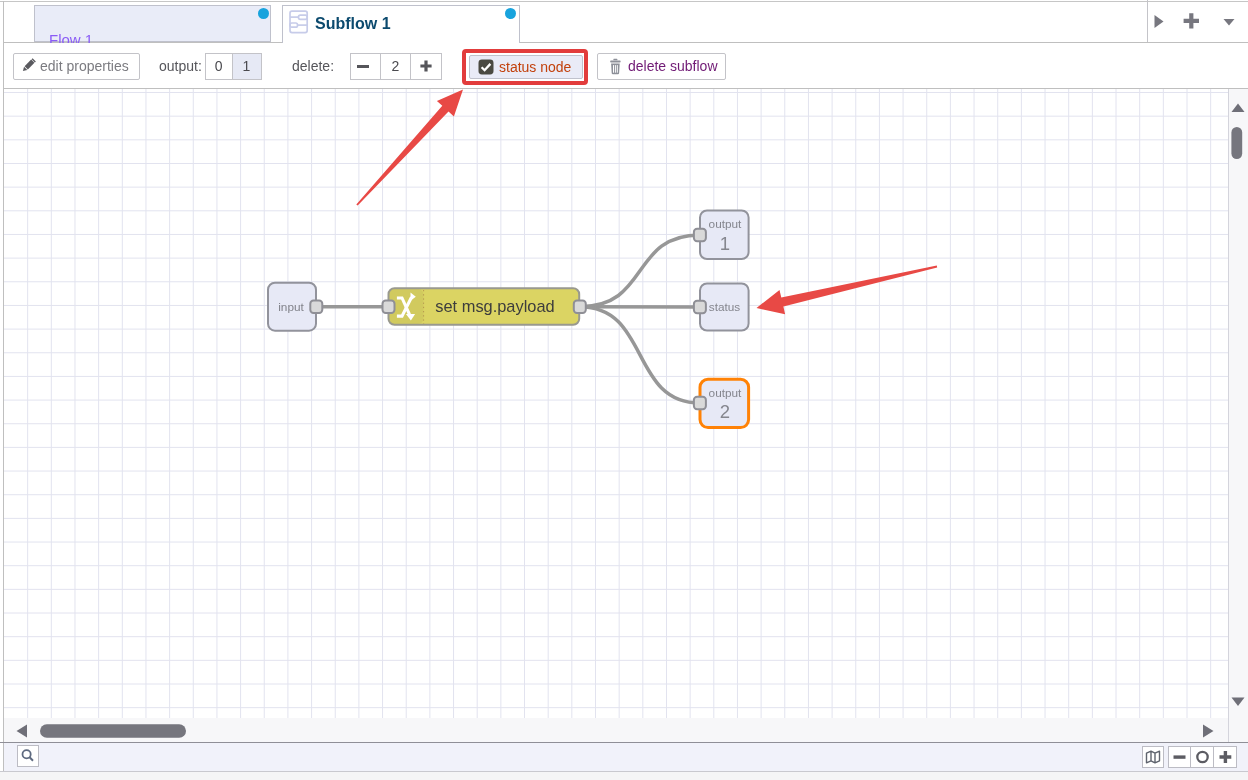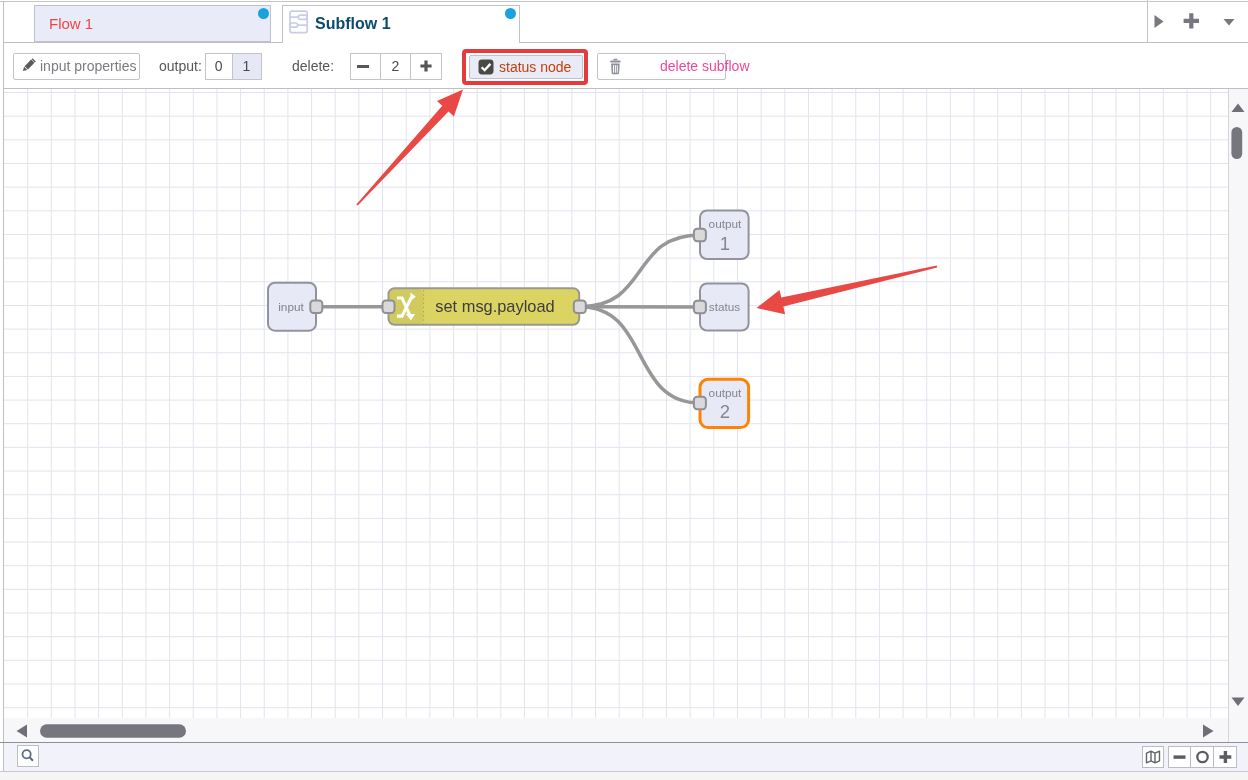--- a/index.html
+++ b/index.html
@@ -9,21 +9,21 @@
 <body>
 
 <div class="abs" style="left:0;top:1px;width:1248px;height:1px;background:#c6c6c6;"></div>
 
 <div class="abs" style="left:3px;top:1px;width:1px;height:770px;background:#bfbfbf;"></div>
 
 <div class="abs" style="left:0;top:0;width:1248px;height:43px;background:transparent;">
   <div class="abs" style="left:4px;top:42px;width:1244px;height:1px;background:#bfbfbf;"></div>
 
   <div class="abs" style="left:34px;top:5px;width:237px;height:37px;background:#e9ecf8;border:1px solid #bfc1cc;"></div>
-  <div class="abs" style="left:49px;top:5px;width:180px;height:37px;line-height:37px;font-size:15px;color:#ef4444;">Flow 1</div>
+  <div class="abs" style="left:49px;top:21px;width:180px;height:37px;line-height:37px;font-size:15px;color:#8b5cf6;text-decoration:underline;">Flow 1</div>
   <div class="abs" style="left:258px;top:8px;width:11px;height:11px;border-radius:50%;background:#18a3dd;"></div>
 
   <div class="abs" style="left:282px;top:5px;width:238px;height:38px;background:#fff;border:1px solid #bfc1cc;border-bottom:none;"></div>
   <svg class="abs" style="left:289px;top:10px;" width="20" height="24" viewBox="0 0 20 24">
     <g fill="none" stroke="#c7cce9" stroke-width="1.7">
       <rect x="1" y="1.2" width="17.2" height="21.4" rx="2"></rect>
       <path d="M 1 7.1 H 9.5"></path>
       <rect x="9.5" y="5.1" width="8.7" height="4.2" rx="1.8"></rect>
       <rect x="1" y="13" width="7.5" height="4.2" rx="1.8"></rect>
       <path d="M 8.5 15.1 H 18.2"></path>
@@ -43,21 +43,21 @@
 <div class="abs" style="left:4px;top:43px;width:1244px;height:46px;background:#fff;border-bottom:1px solid #bfbfbf;">
 
   <div class="abs" style="left:8.7px;top:9.5px;width:127.7px;height:27px;background:#fff;border:1px solid #c3c3c8;border-radius:2px;"></div>
   <svg class="abs" style="left:16px;top:14.5px" width="16" height="16" viewBox="0 0 16 16">
     <g transform="rotate(45 8 8)" fill="#5a5a5f">
       <rect x="5.7" y="1.2" width="4.6" height="9.3"></rect>
       <rect x="5.7" y="-0.8" width="4.6" height="1.4"></rect>
       <polygon points="5.7,11.3 10.3,11.3 8,15.2"></polygon>
     </g>
   </svg>
-  <div class="abs" style="left:36px;top:9.5px;height:27px;line-height:27px;font-size:14px;color:#7b7b80;">input properties</div>
+  <div class="abs" style="left:36px;top:9.5px;height:27px;line-height:27px;font-size:14px;color:#7b7b80;">edit properties</div>
 
   <div class="abs" style="left:155px;top:9.5px;height:27px;line-height:27px;font-size:14px;color:#56565b;">output:</div>
   <div class="abs" style="left:201px;top:9.5px;width:27.5px;height:27px;background:#fff;border:1px solid #c3c3c8;text-align:center;line-height:25px;font-size:14px;color:#4a4a4f;">0</div>
   <div class="abs" style="left:227.5px;top:9.5px;width:30px;height:27px;background:#e6e9f5;border:1px solid #c3c3c8;text-align:center;line-height:25px;font-size:14px;color:#4a4a4f;">1</div>
 
   <div class="abs" style="left:288px;top:9.5px;height:27px;line-height:27px;font-size:14px;color:#56565b;">delete:</div>
   <div class="abs" style="left:346px;top:9.5px;width:31px;height:27px;background:#fff;border:1px solid #c3c3c8;"></div>
   <div class="abs" style="left:352.5px;top:21.5px;width:12px;height:3.2px;background:#55555a;"></div>
   <div class="abs" style="left:376px;top:9.5px;width:31px;height:27px;background:#fff;border:1px solid #c3c3c8;text-align:center;line-height:25px;font-size:14px;color:#4a4a4f;">2</div>
   <div class="abs" style="left:406px;top:9.5px;width:32px;height:27px;background:#fff;border:1px solid #c3c3c8;"></div>
@@ -77,21 +77,21 @@
   <svg class="abs" style="left:605px;top:14.5px" width="13" height="17" viewBox="0 0 13 17" fill="#8d9099">
     <rect x="1.2" y="2.4" width="10.4" height="2" rx="0.7"></rect>
     <rect x="4.4" y="0.7" width="4" height="1.5" rx="0.5"></rect>
     <path d="M 2.1 5.6 h 8.6 l -0.6 9.6 a 1.2 1.2 0 0 1 -1.2 1.1 h -5 a 1.2 1.2 0 0 1 -1.2 -1.1 z"></path>
     <g stroke="#fff" stroke-width="1">
       <line x1="4.5" y1="7.1" x2="4.5" y2="14.7"></line>
       <line x1="6.4" y1="7.1" x2="6.4" y2="14.7"></line>
       <line x1="8.3" y1="7.1" x2="8.3" y2="14.7"></line>
     </g>
   </svg>
-  <div class="abs" style="left:624px;top:9.5px;height:27px;line-height:27px;font-size:14px;color:#ec4899;margin-left:32px;">delete subflow</div>
+  <div class="abs" style="left:624px;top:9.5px;height:27px;line-height:27px;font-size:14px;color:#701a75;">delete subflow</div>
 </div>
 
 <div class="abs" style="left:4px;top:89px;width:1224px;height:629px;background:#fff;overflow:hidden;">
 <svg width="1224" height="629" viewBox="0 0 1224 629">
 <g stroke="#e2e3ef" stroke-width="1">
 <line x1="23.66" y1="0" x2="23.66" y2="629"></line>
 <line x1="47.32" y1="0" x2="47.32" y2="629"></line>
 <line x1="70.98" y1="0" x2="70.98" y2="629"></line>
 <line x1="94.64" y1="0" x2="94.64" y2="629"></line>
 <line x1="118.30" y1="0" x2="118.30" y2="629"></line>

